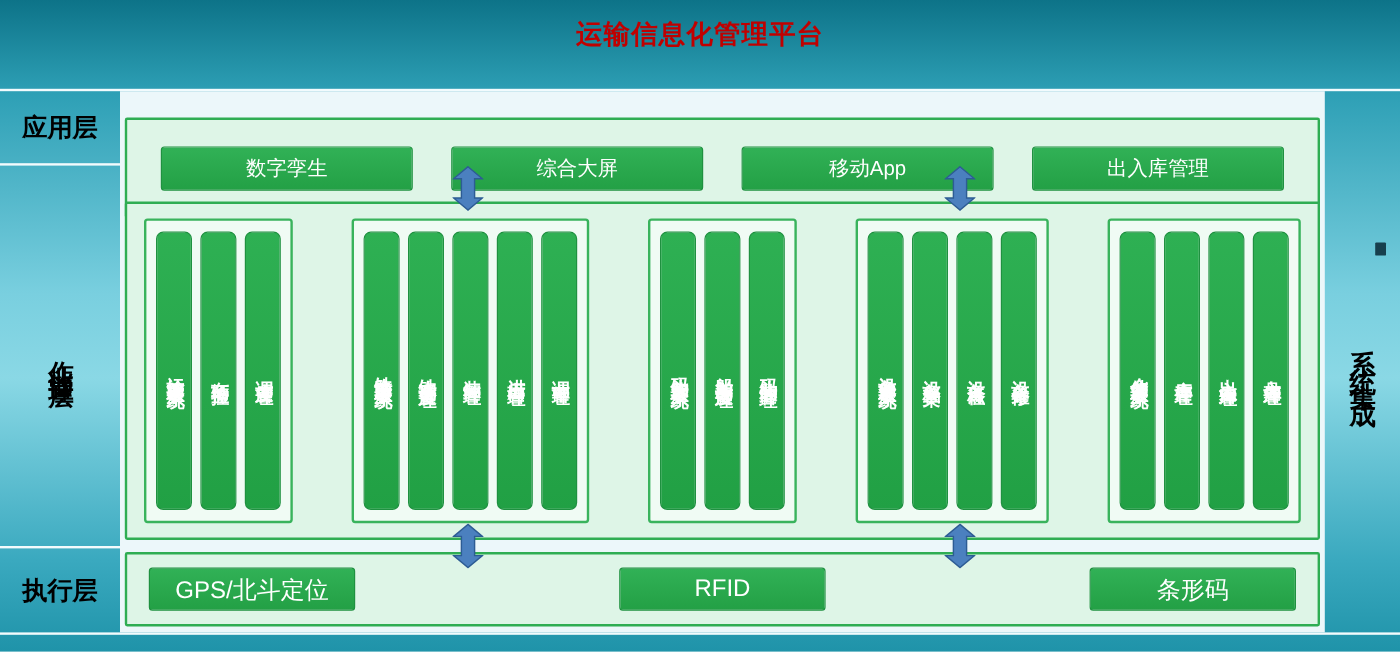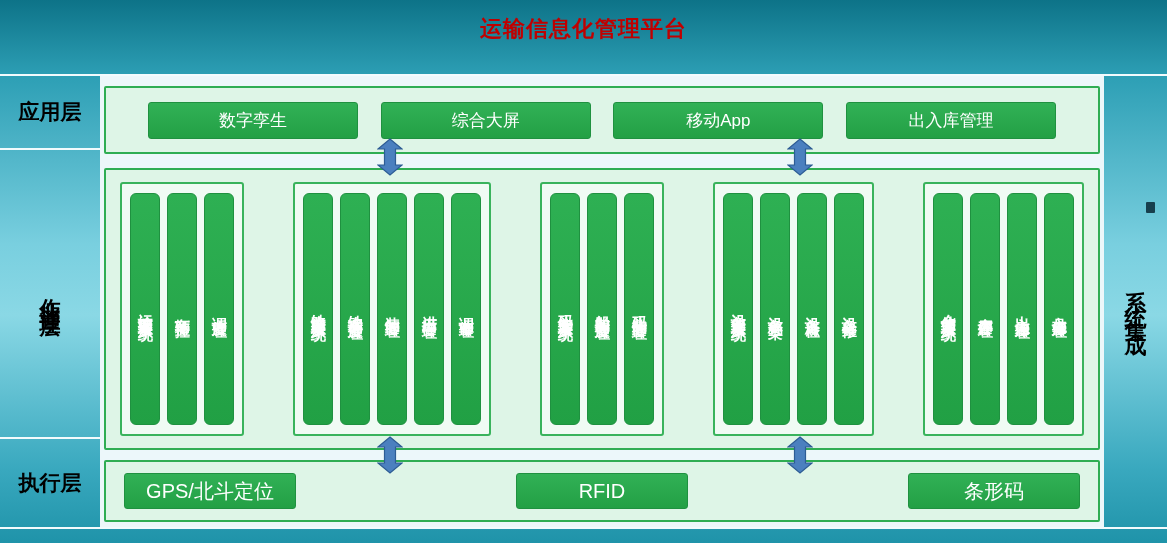--- a/index.html
+++ b/index.html
@@ -35,23 +35,23 @@
 
   
   .left-rail {
     position: absolute; left: 0; top: 76px; width: 100px; height: 451px;
     display: flex; flex-direction: column; z-index: 2;
   }
   .rail-cell {
     display: flex; align-items: center; justify-content: center;
     color: #000; font-weight: bold; font-size: 21px; box-sizing: border-box;
   }
-  .rail-cell.app  { height: 74px; border-bottom: 2px solid #f2fbfd; }
+  .rail-cell.app  { height: 62px; border-bottom: 2px solid #f2fbfd; }
   .rail-cell.mid  { flex: 1; border-bottom: 2px solid #f2fbfd; }
-  .rail-cell.exec { height: 88px; }
+  .rail-cell.exec { height: 70px; }
   .vtext { writing-mode: vertical-rl; text-orientation: upright; }
   .rail-cell.mid .vtext { letter-spacing: 5px; }
 
   
   .right-rail {
     position: absolute; left: 1104px; top: 76px; width: 63px; height: 451px;
     display: flex; align-items: center; justify-content: center; z-index: 2;
   }
   .right-label {
     font-size: 22px; font-weight: bold; color: #000; letter-spacing: 14px;
@@ -65,21 +65,21 @@
   .content-box {
     position: absolute; left: 100px; top: 76px; width: 1004px; height: 451px;
     background: #ecf7fa; z-index: 1;
   }
   .panel {
     position: absolute; left: 4px; width: 996px;
     background: #def5e7; border: 2px solid #2fad53; border-radius: 2px;
     box-sizing: border-box; display: flex; align-items: center;
     z-index: 1;
   }
-  .panel.app-panel  { top: 10px;   height: 68px;  justify-content: space-between; padding: 0 42px; }
+  .panel.app-panel  { top: 22px;   height: 84px;  justify-content: space-between; padding: 0 28px; }
   .panel.mid-panel  { top: 92px;  height: 282px; justify-content: space-between; padding: 0 14px; }
   .panel.exec-panel { top: 384px; height: 62px;  justify-content: space-between; padding: 0 18px; }
 
   .green-btn {
     background: linear-gradient(180deg, #31b156 0%, #23a045 100%);
     border: 1px solid #1f9140; border-radius: 3px;
     color: #ffffff; display: flex; align-items: center; justify-content: center;
     box-sizing: border-box;
   }
   .app-panel .green-btn  { width: 210px; height: 37px; font-size: 17px; }

